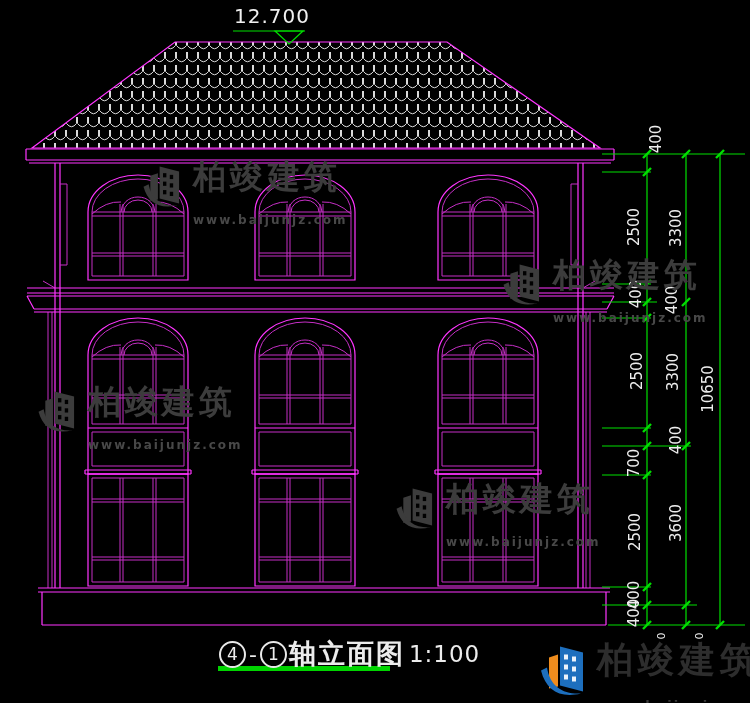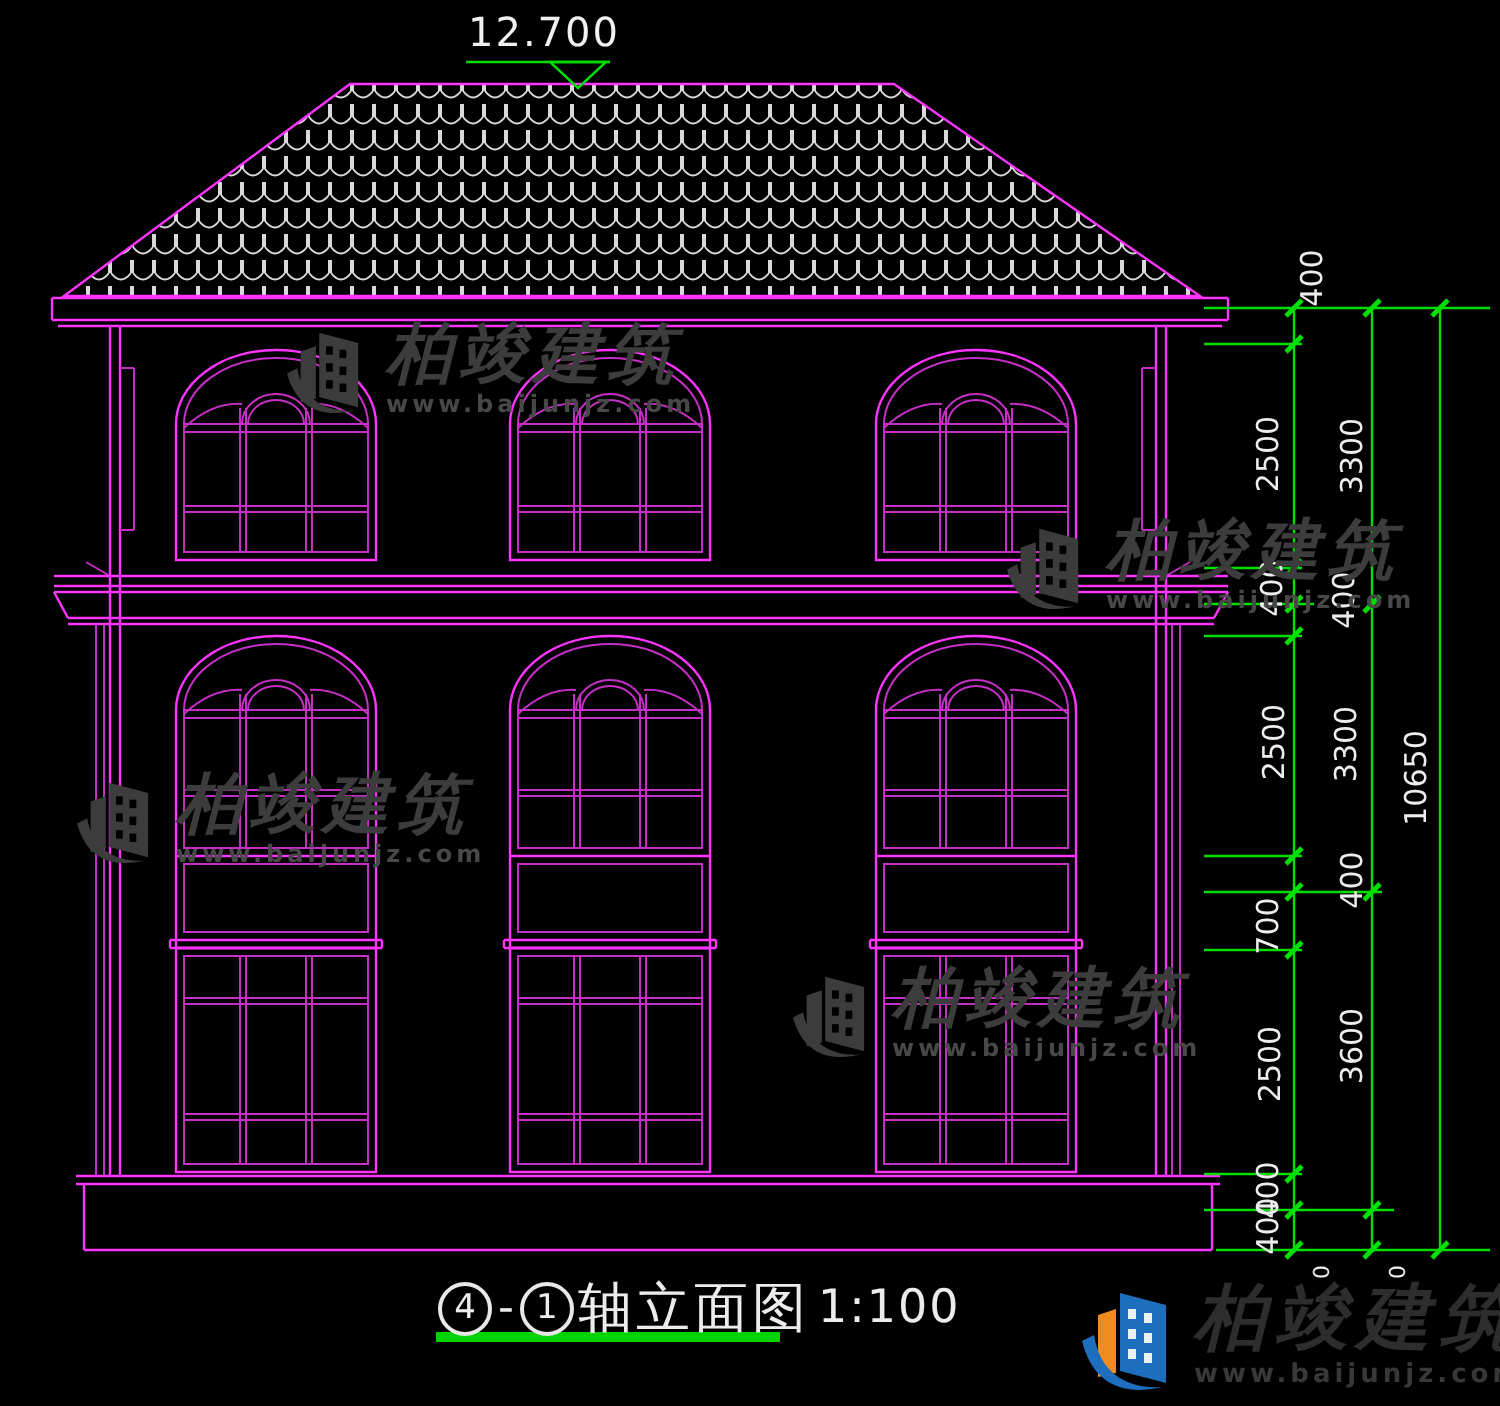--- a/index.html
+++ b/index.html
@@ -14,27 +14,27 @@
   .txt{position:absolute;color:#f0f0f0;white-space:nowrap;}
   .dim{position:absolute;color:#ededed;font-size:15px;white-space:nowrap;
        transform:translate(-50%,-50%) rotate(-90deg);}
   .dim0{font-size:11px;}
   .lvl{left:234px;top:4px;font-size:20px;letter-spacing:1px;text-align:right;}
   
   .title{position:absolute;left:219px;top:636px;display:flex;align-items:center;color:#ececec;}
   .axcirc{display:inline-flex;align-items:center;justify-content:center;width:27px;height:27px;
           border:2px solid #e8e8e8;border-radius:50%;font-size:17px;box-sizing:border-box;}
   .axdash{font-size:22px;margin:0 3px;}
-  .tname{font-size:27px;letter-spacing:2px;margin-left:2px;}
+  .tname{font-size:27px;letter-spacing:2px;margin-left:2px;font-weight:bold;}
   .tscale{font-size:23px;margin-left:4px;letter-spacing:1px;}
   
   .wm{position:absolute;display:flex;align-items:flex-start;color:#3c3c3c;}
   .wm-icon{width:44px;height:50px;flex:none;margin-right:8px;color:#3c3c3c;}
-  .wm-brand{font-size:33px;font-weight:bold;letter-spacing:4px;line-height:34px;color:#3c3c3c;font-style:italic;}
-  .wm-url{font-size:12px;font-weight:bold;letter-spacing:2px;color:#484848;margin-top:1px;}
+  .wm-brand{font-size:33px;font-weight:bold;letter-spacing:4px;line-height:34px;color:#3c3c3c;}
+  .wm-url{font-size:12px;font-weight:bold;letter-spacing:2px;color:#484848;margin-top:19px;}
   .logo{position:absolute;left:538px;top:641px;display:flex;align-items:flex-start;}
   .logo .wm-icon{width:52px;height:57px;margin-right:7px;}
   .logo .wm-brand{font-size:36px;letter-spacing:5px;line-height:38px;color:#2d2d2d;}
   .logo .wm-url{font-size:13px;color:#383838;letter-spacing:2px;}
 </style>
 </head>
 <body>
 
 <div id="stage">
 

